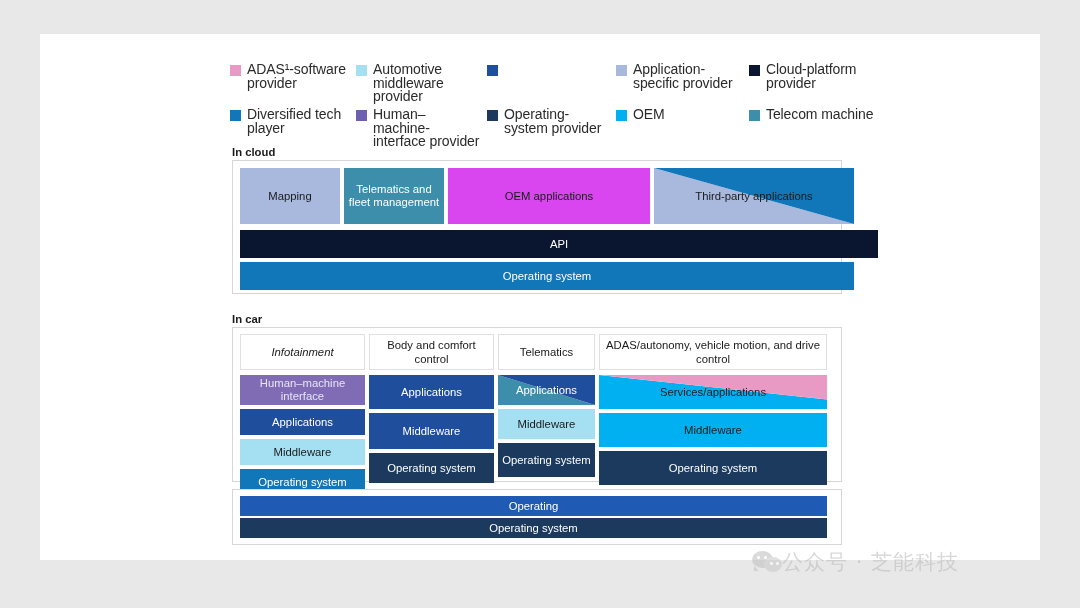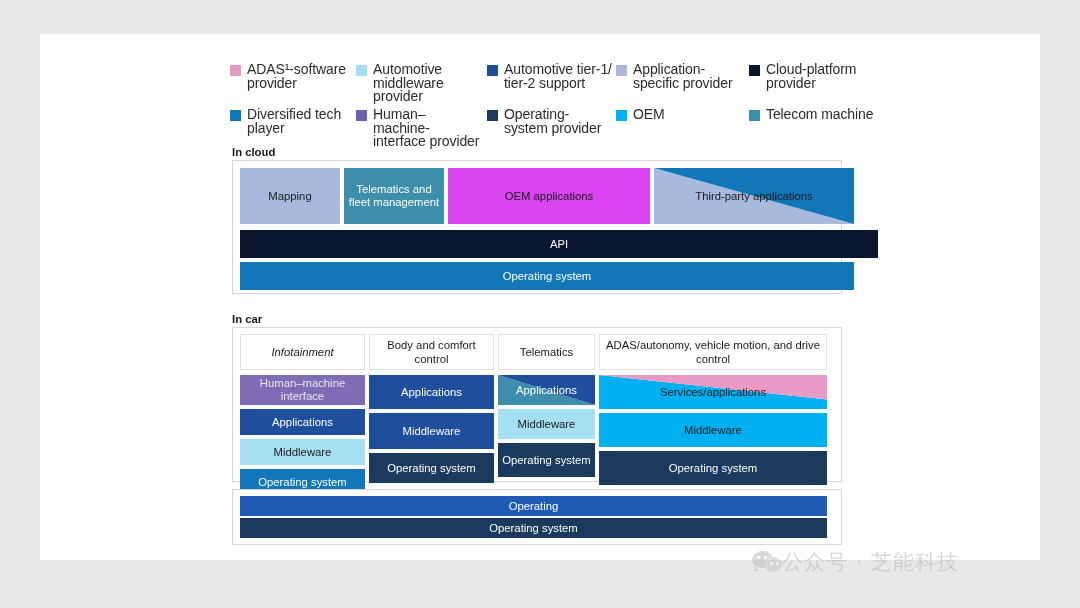--- a/index.html
+++ b/index.html
@@ -101,21 +101,20 @@
         <div class="legend-item" style="position: absolute; left: 0px; top: 0px; width: 125px;">
           <span class="legend-swatch" style="background: rgb(232, 154, 196);"></span>
           <span class="legend-label">ADAS¹-software provider</span>
         </div>
         <div class="legend-item" style="position: absolute; left: 126px; top: 0px; width: 125px;">
           <span class="legend-swatch" style="background: rgb(165, 224, 242);"></span>
           <span class="legend-label">Automotive middleware provider</span>
         </div>
         <div class="legend-item" style="position: absolute; left: 257px; top: 0px; width: 125px;">
           <span class="legend-swatch" style="background: rgb(31, 78, 156);"></span>
-          <span class="legend-label">Automotive tier-1/ tier-2 support</span>
         </div>
         <div class="legend-item" style="position: absolute; left: 386px; top: 0px; width: 125px;">
           <span class="legend-swatch" style="background: rgb(168, 185, 221);"></span>
           <span class="legend-label">Application-specific provider</span>
         </div>
         <div class="legend-item" style="position: absolute; left: 519px; top: 0px; width: 125px;">
           <span class="legend-swatch" style="background: rgb(10, 21, 48);"></span>
           <span class="legend-label">Cloud-platform provider</span>
         </div>
       </div>

